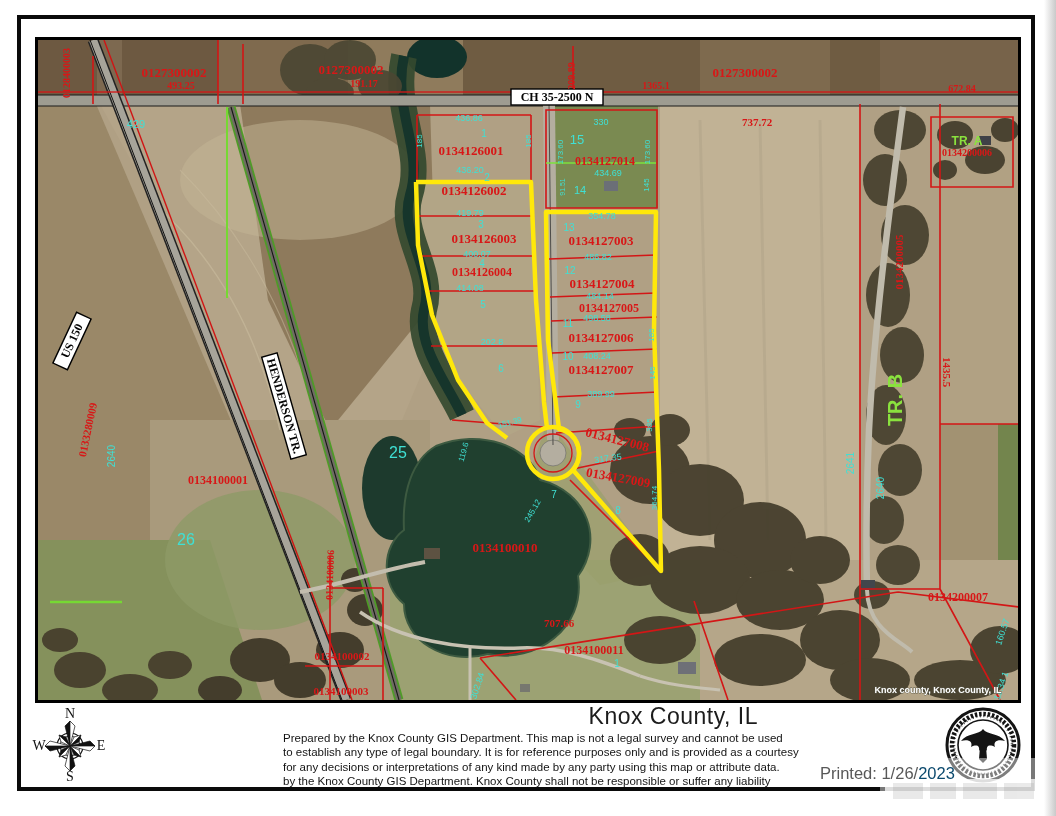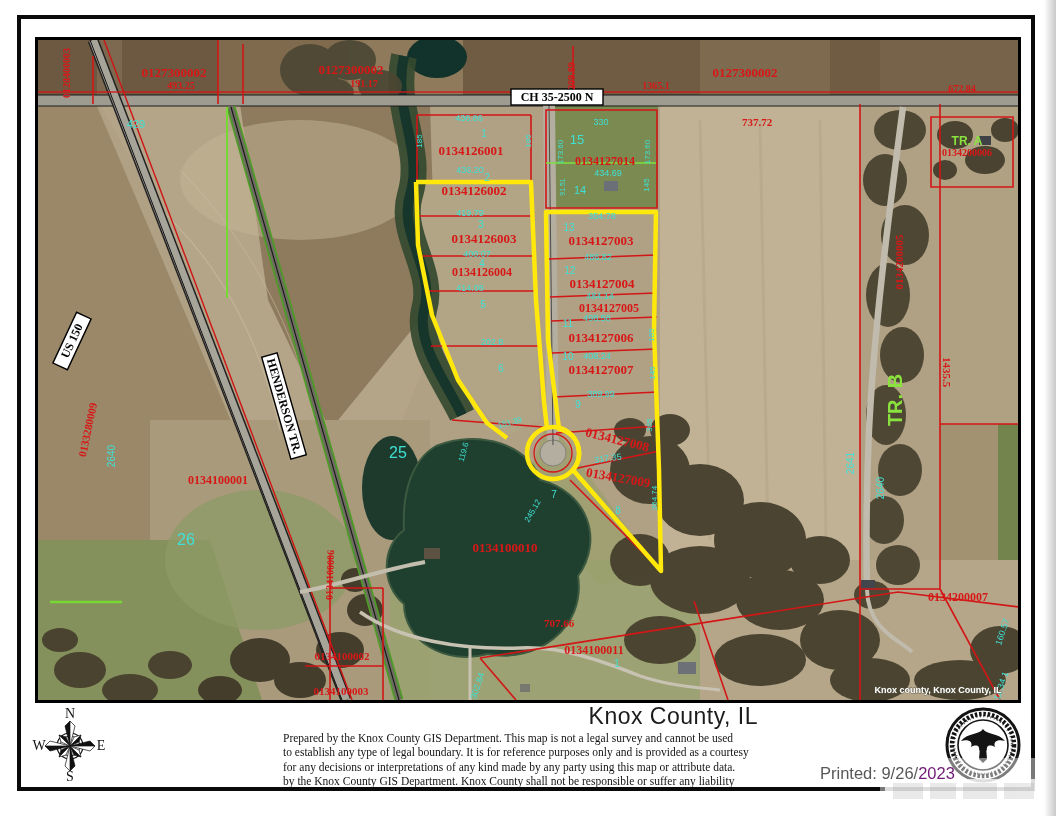--- a/index.html
+++ b/index.html
@@ -6,25 +6,25 @@
   .sheet{position:relative;width:1056px;height:816px;background:#fff;overflow:hidden;
          font-family:"Liberation Sans",sans-serif;}
   .outer-frame{position:absolute;left:17px;top:15px;width:1018px;height:776px;
                border:4px solid #0a0a0a;box-sizing:border-box;background:#fff;}
   .map-svg{position:absolute;left:0;top:0;width:1056px;height:816px;}
   .edge-shade{position:absolute;right:0;top:0;width:12px;height:816px;
               background:linear-gradient(to right,#ffffff,#c9c9c9);}
   .footer-title{position:absolute;left:298px;top:703px;width:460px;text-align:right;
                 font-size:23px;color:#1c1c1c;letter-spacing:.5px;}
   .disclaimer{position:absolute;left:283px;top:731px;width:470px;
-              font-family:Liberation Serif, serif;font-size:11.5px;line-height:14.4px;
+              font-family:Liberation Sans, sans-serif;font-size:11.5px;line-height:14.4px;
               color:#141414;}
   .disclaimer div{white-space:nowrap;}
   .printed{position:absolute;left:820px;top:764px;font-size:16.5px;color:#585858;}
-  .printed .yr{color:#701a75;margin-top:24px;}
+  .printed .yr{color:#0c4a6e;margin-top:24px;}
   
   .lbl{text-anchor:middle;dominant-baseline:middle;}
   .red{fill:#d81717;font-family:"Liberation Serif",serif;font-weight:bold;}
   .cyan{fill:#3fe0d4;font-family:"Liberation Sans",sans-serif;}
   .green{fill:#8ae23e;font-family:"Liberation Sans",sans-serif;font-weight:bold;}
   .white{fill:#ffffff;font-family:"Liberation Sans",sans-serif;font-weight:bold;
          paint-order:stroke;stroke:#5a5a4a;stroke-width:.8px;}
   .sign{text-anchor:middle;dominant-baseline:middle;fill:#050505;
         font-family:"Liberation Serif",serif;font-weight:bold;font-size:12px;}
   .compass-letter{text-anchor:middle;dominant-baseline:middle;fill:#111;
@@ -354,16 +354,16 @@
     </g>
   </svg>
 
   <div class="footer-title">Knox County, IL</div>
   <div class="disclaimer">
     <div>Prepared by the Knox County GIS Department. This map is not a legal survey and cannot be used</div>
     <div>to establish any type of legal boundary. It is for reference purposes only and is provided as a courtesy</div>
     <div>for any decisions or interpretations of any kind made by any party using this map or attribute data.</div>
     <div>by the Knox County GIS Department.  Knox County shall not be responsible or suffer any liability</div>
   </div>
-  <div class="printed"><span>Printed: 9/26/</span><span class="yr">2023</span></div>
+  <div class="printed"><span>Printed: 1/26/</span><span class="yr">2023</span></div>
 
   <div class="edge-shade"></div>
 </div>
 
 </body></html>

